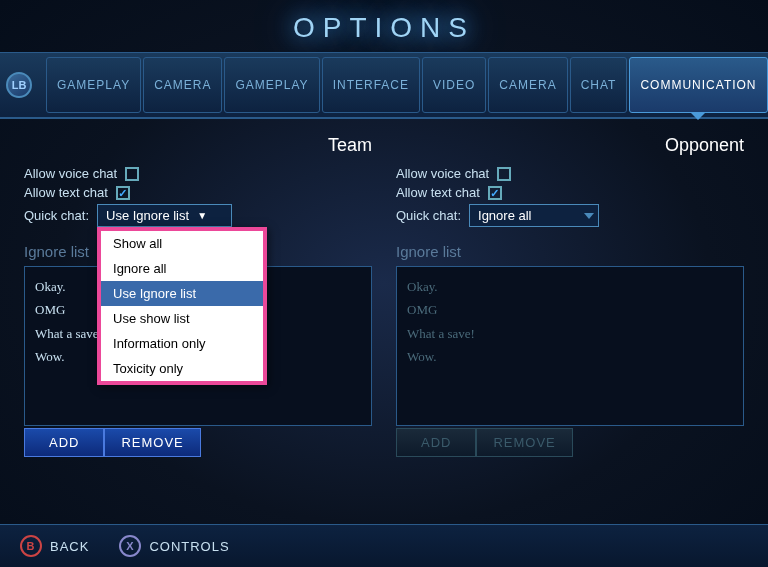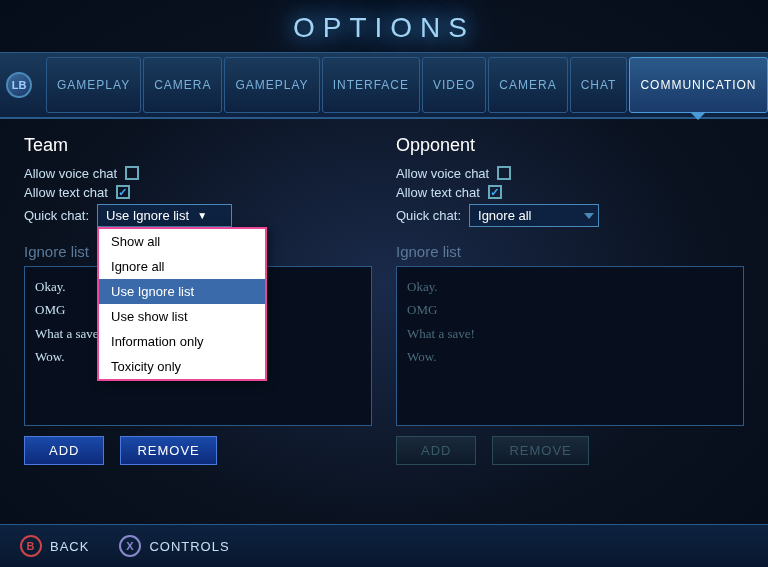--- a/index.html
+++ b/index.html
@@ -109,25 +109,26 @@
 
     .panel {
       flex: 1;
     }
 
     .panel-title {
       font-size: 18px;
       color: #fff;
       margin-bottom: 10px;
       font-weight: normal;
+      text-align: right;
     }
 
     .option-row {
       display: flex;
-      align-items: flex-start;
+      align-items: flex-end;
       gap: 8px;
       margin-bottom: 4px;
       font-size: 13px;
       color: #c8e0f0;
     }
 
     .checkbox {
       width: 14px;
       height: 14px;
       border: 2px solid #6ab;
@@ -195,21 +196,21 @@
       display: flex;
       align-items: center;
       justify-content: space-between;
     }
 
     .dropdown-list {
       position: absolute;
       top: 100%;
       left: 0;
       background: #84cc16;
-      border: 2px solid #ec4899;
+      border: 4px solid #ec4899;
       z-index: 10;
       min-width: 170px;
       box-shadow: 2px 2px 8px rgba(0,0,0,0.5);
     }
 
     .dropdown-list-item {
       padding: 5px 12px;
       font-size: 13px;
       color: #000;
       cursor: pointer;
@@ -242,22 +243,22 @@
     .ignore-list-box.disabled {
       color: #4a6a7a;
     }
 
     .ignore-list-item {
       display: block;
     }
 
     .buttons-row {
       display: flex;
-      gap: 16px;
-      margin-top: 10px;
+      gap: 0;
+      margin-top: 2px;
     }
 
     .btn-add {
       padding: 6px 24px;
       background: linear-gradient(180deg, #1a4aaa 0%, #0d2a7a 100%);
       border: 1px solid #4a7adf;
       color: #fff;
       font-size: 13px;
       letter-spacing: 1px;
       cursor: pointer;

